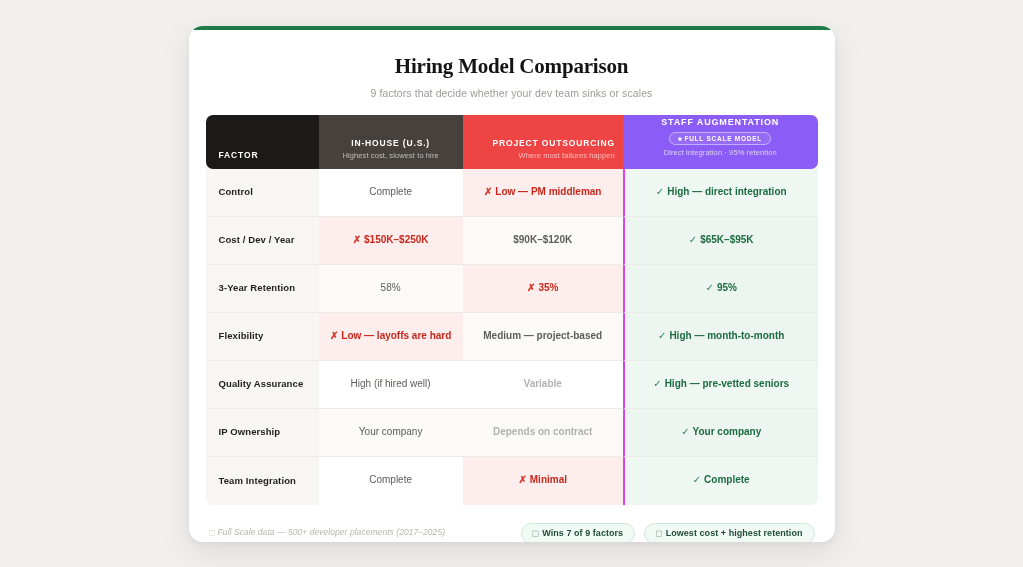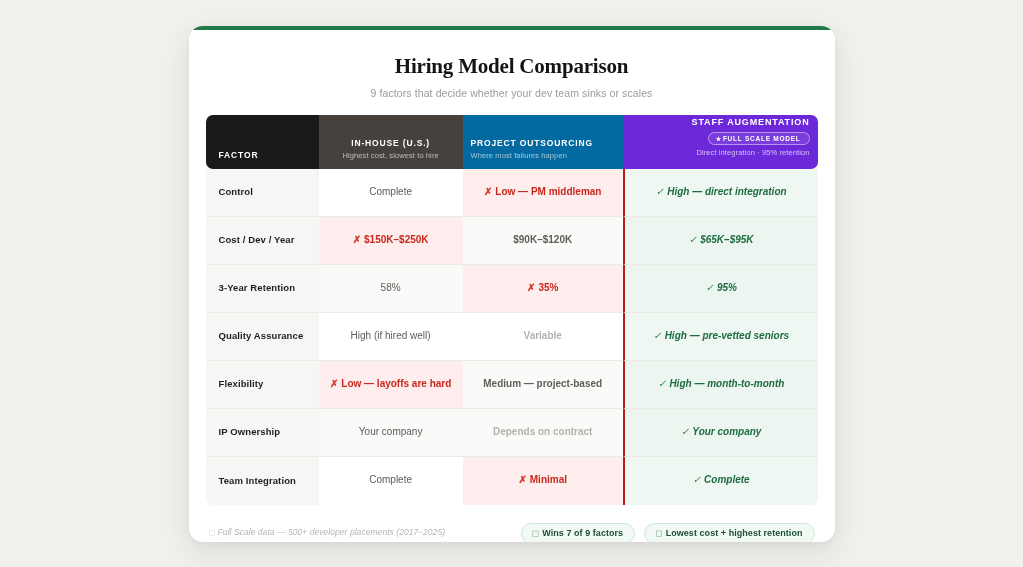--- a/index.html
+++ b/index.html
@@ -81,26 +81,26 @@
     height: 54px;
   }
   th.h-factor {
     background: #1b1a19;
     border-top-left-radius: 7px;
     border-bottom-left-radius: 7px;
     text-align: left;
     padding-left: 13px;
   }
   th.h-inhouse { background: #46413d; text-align: center; }
-  th.h-outsource { background: #0369a1; text-align: left; }
+  th.h-outsource { background: #ef4444; text-align: right; }
   th.h-staff {
-    background: #6d28d9;
+    background: #8b5cf6;
     border-top-right-radius: 7px;
     border-bottom-right-radius: 7px;
-    text-align: right;
+    text-align: center;
     vertical-align: middle;
     padding-top: 0;
   }
   .h-label {
     font-size: 8.5px;
     font-weight: bold;
     letter-spacing: 0.85px;
     color: #ffffff;
     text-transform: uppercase;
     white-space: nowrap;
@@ -166,23 +166,22 @@
 
   td.neg {
     background: #fdeeed !important;
     color: #c8281c;
     font-weight: bold;
   }
   td.muted { color: #b3b2ae; }
 
   td.s-cell {
     background: #eff7f2;
-    border-left: 2px solid #b91c1c;
+    border-left: 2px solid #d946ef;
     color: #1d6b42;
-    font-style: italic;
   }
   td.s-cell.alt { background: #ecf5ef; }
   td.s-cell.pos { font-weight: bold; }
 
   .mark { font-weight: bold; margin-right: 3px; }
   .mark-x { color: #d8372a; }
   .mark-v { color: #2e8457; font-weight: normal; }
 
   
   #card-footer {
@@ -269,30 +268,30 @@
             <td class="o-cell alt"><span>$90K–$120K</span></td>
             <td class="s-cell alt pos"><span class="mark mark-v">✓</span><span>$65K–$95K</span></td>
           </tr>
           <tr>
             <td class="f-cell">3-Year Retention</td>
             <td class="i-cell alt"><span>58%</span></td>
             <td class="o-cell alt neg"><span class="mark mark-x">✗</span><span>35%</span></td>
             <td class="s-cell alt pos"><span class="mark mark-v">✓</span><span>95%</span></td>
           </tr>
           <tr>
+            <td class="f-cell">Flexibility</td>
+            <td class="i-cell alt neg"><span class="mark mark-x">✗</span><span>Low — layoffs are hard</span></td>
+            <td class="o-cell alt"><span>Medium — project-based</span></td>
+            <td class="s-cell alt pos"><span class="mark mark-v">✓</span><span>High — month-to-month</span></td>
+          </tr>
+          <tr>
             <td class="f-cell">Quality Assurance</td>
             <td class="i-cell"><span>High (if hired well)</span></td>
             <td class="o-cell muted"><span>Variable</span></td>
             <td class="s-cell pos"><span class="mark mark-v">✓</span><span>High — pre-vetted seniors</span></td>
-          </tr>
-          <tr>
-            <td class="f-cell">Flexibility</td>
-            <td class="i-cell alt neg"><span class="mark mark-x">✗</span><span>Low — layoffs are hard</span></td>
-            <td class="o-cell alt"><span>Medium — project-based</span></td>
-            <td class="s-cell alt pos"><span class="mark mark-v">✓</span><span>High — month-to-month</span></td>
           </tr>
           <tr>
             <td class="f-cell">IP Ownership</td>
             <td class="i-cell alt"><span>Your company</span></td>
             <td class="o-cell alt muted"><span>Depends on contract</span></td>
             <td class="s-cell alt pos"><span class="mark mark-v">✓</span><span>Your company</span></td>
           </tr>
           <tr>
             <td class="f-cell">Team Integration</td>
             <td class="i-cell"><span>Complete</span></td>

